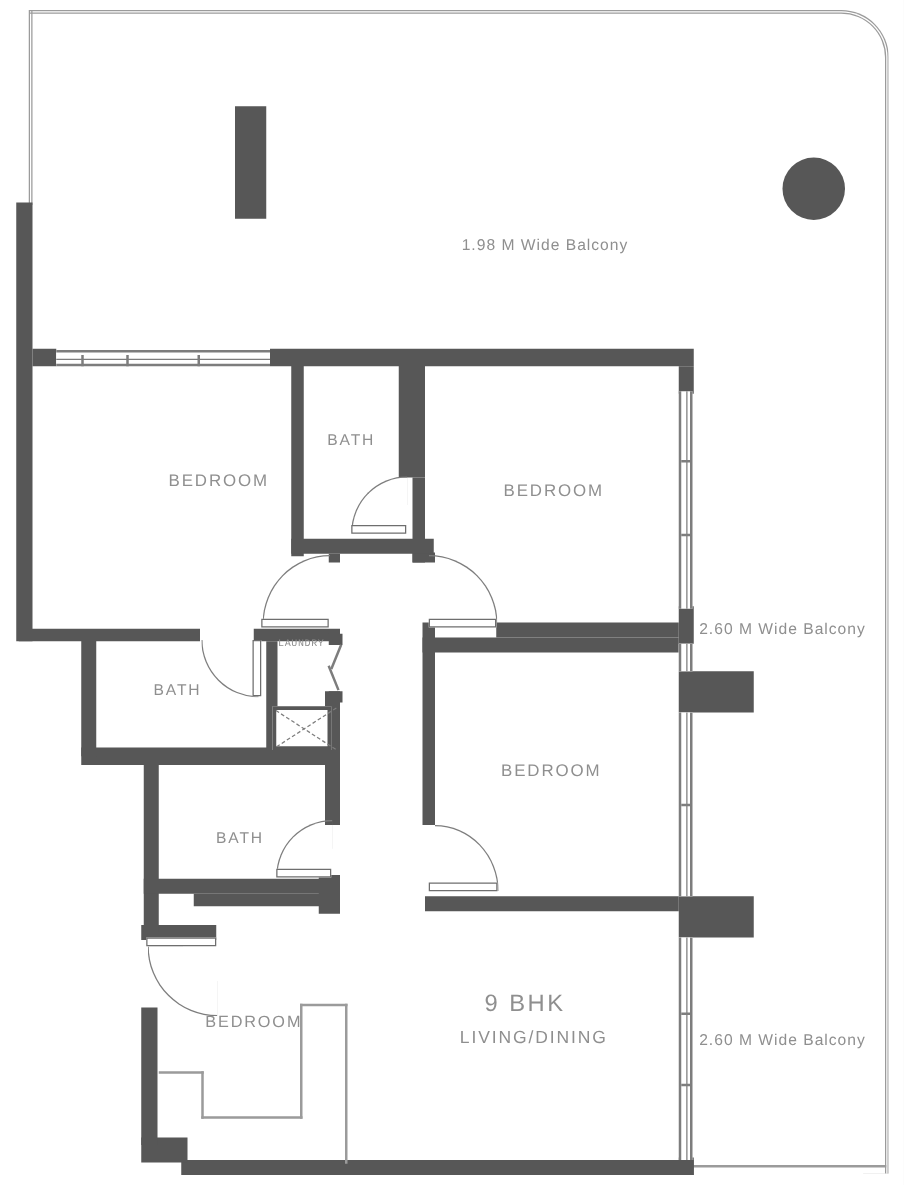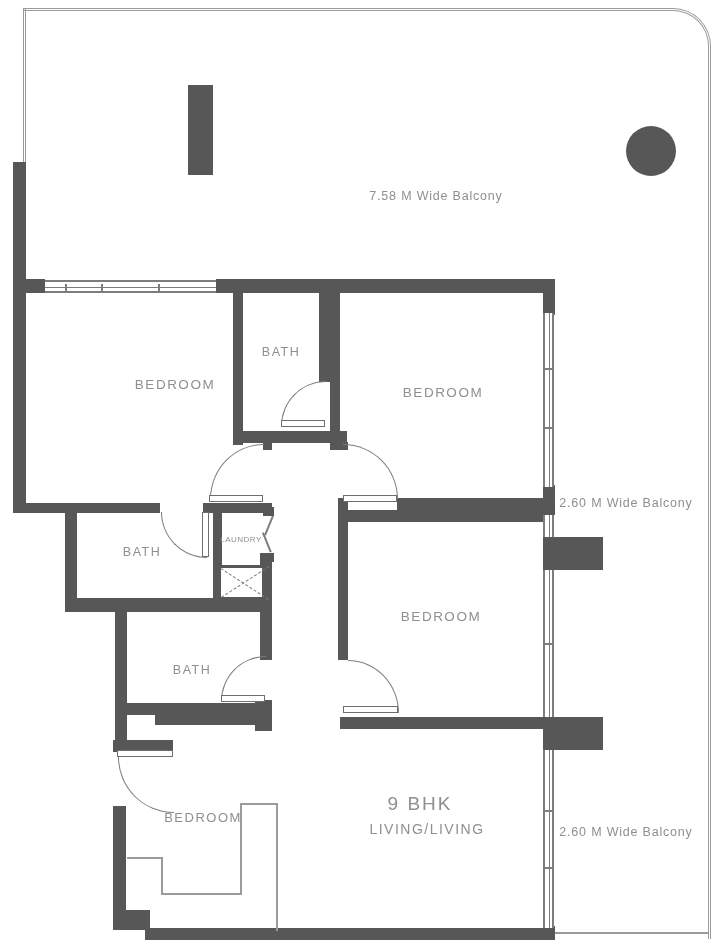--- a/index.html
+++ b/index.html
@@ -129,27 +129,27 @@
     <div class="diag" style="left:0;top:29px;width:57px;transform:rotate(-33deg);"></div>
   </div>
 
   <div class="cl" style="left:127px;top:857px;width:36px;height:2px;"></div>
   <div class="cl" style="left:161px;top:857px;width:2px;height:38px;"></div>
   <div class="cl" style="left:161px;top:893px;width:81px;height:2px;"></div>
   <div class="cl" style="left:240px;top:803px;width:2px;height:92px;"></div>
   <div class="cl" style="left:240px;top:803px;width:38px;height:2px;"></div>
   <div class="cl" style="left:276px;top:803px;width:2px;height:128px;"></div>
 
-  <div class="lbl balctxt" style="left:436px;top:196px;">7.58 M Wide Balcony</div>
+  <div class="lbl balctxt" style="left:436px;top:196px;">1.98 M Wide Balcony</div>
   <div class="lbl" style="left:175px;top:384px;">BEDROOM</div>
   <div class="lbl" style="left:281px;top:352px;font-size:12.5px;">BATH</div>
   <div class="lbl" style="left:443px;top:392px;">BEDROOM</div>
   <div class="lbl balctxt" style="left:626px;top:503px;">2.60 M Wide Balcony</div>
   <div class="lbl" style="left:142px;top:552px;font-size:12.5px;">BATH</div>
-  <div class="lbl small" style="left:241px;top:539px;">LAUNDRY</div>
+  <div class="lbl small" style="left:241px;top:515px;font-family:Liberation Mono, monospace;">LAUNDRY</div>
   <div class="lbl" style="left:441px;top:616px;">BEDROOM</div>
   <div class="lbl" style="left:192px;top:670px;font-size:12.5px;">BATH</div>
   <div class="lbl" style="left:203px;top:817px;font-size:13px;">BEDROOM</div>
   <div class="lbl big" style="left:420px;top:804px;">9 BHK</div>
-  <div class="lbl" style="left:427px;top:829px;font-size:14px;">LIVING/LIVING</div>
+  <div class="lbl" style="left:427px;top:829px;font-size:14px;">LIVING/DINING</div>
   <div class="lbl balctxt" style="left:626px;top:832px;">2.60 M Wide Balcony</div>
 
 </div>
 
 </body></html>

